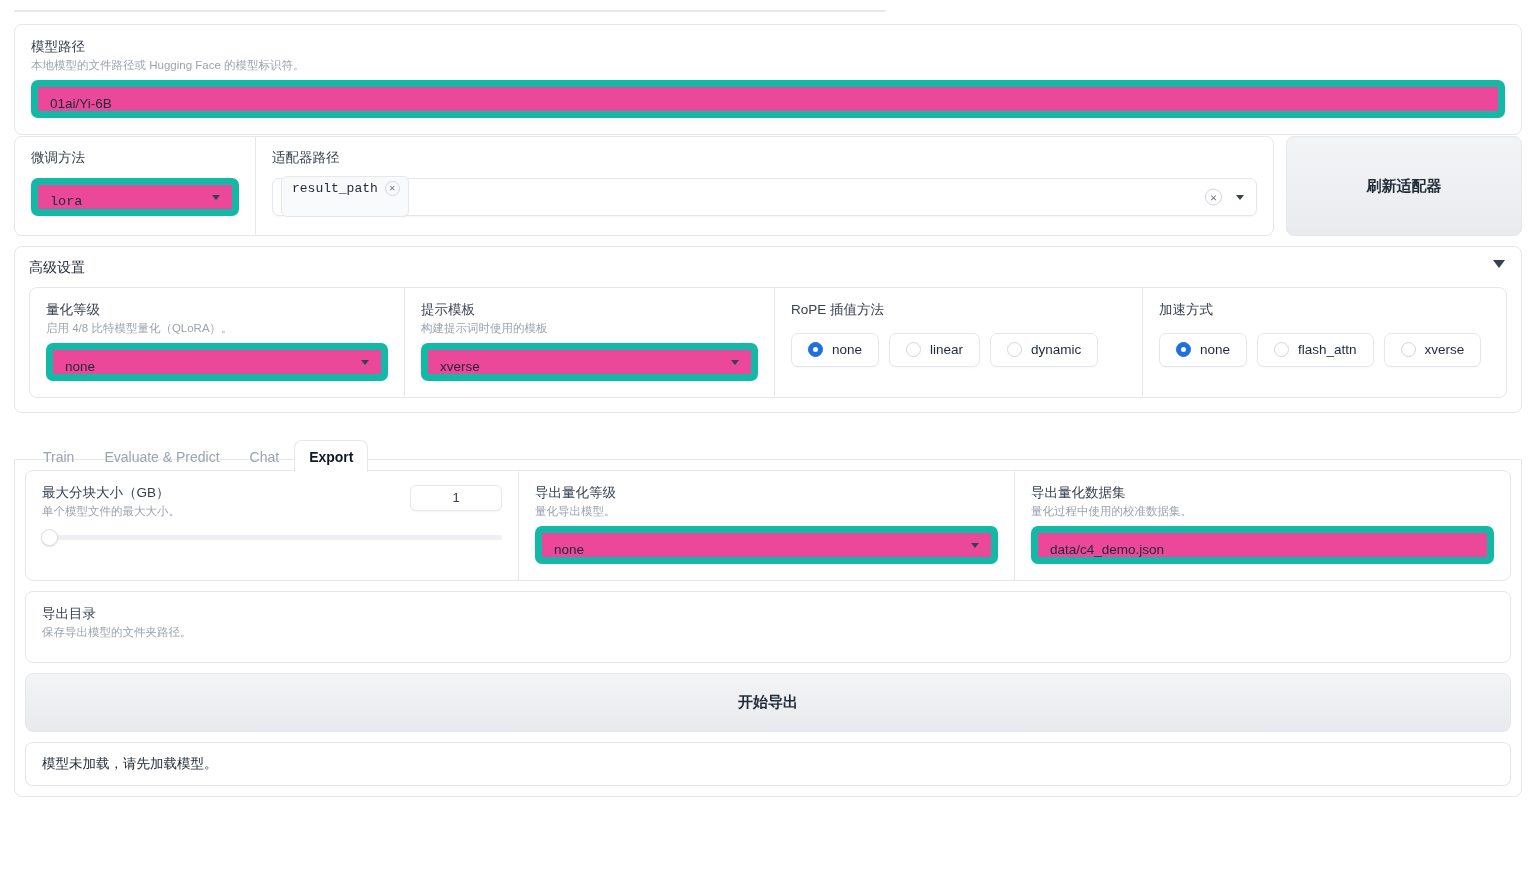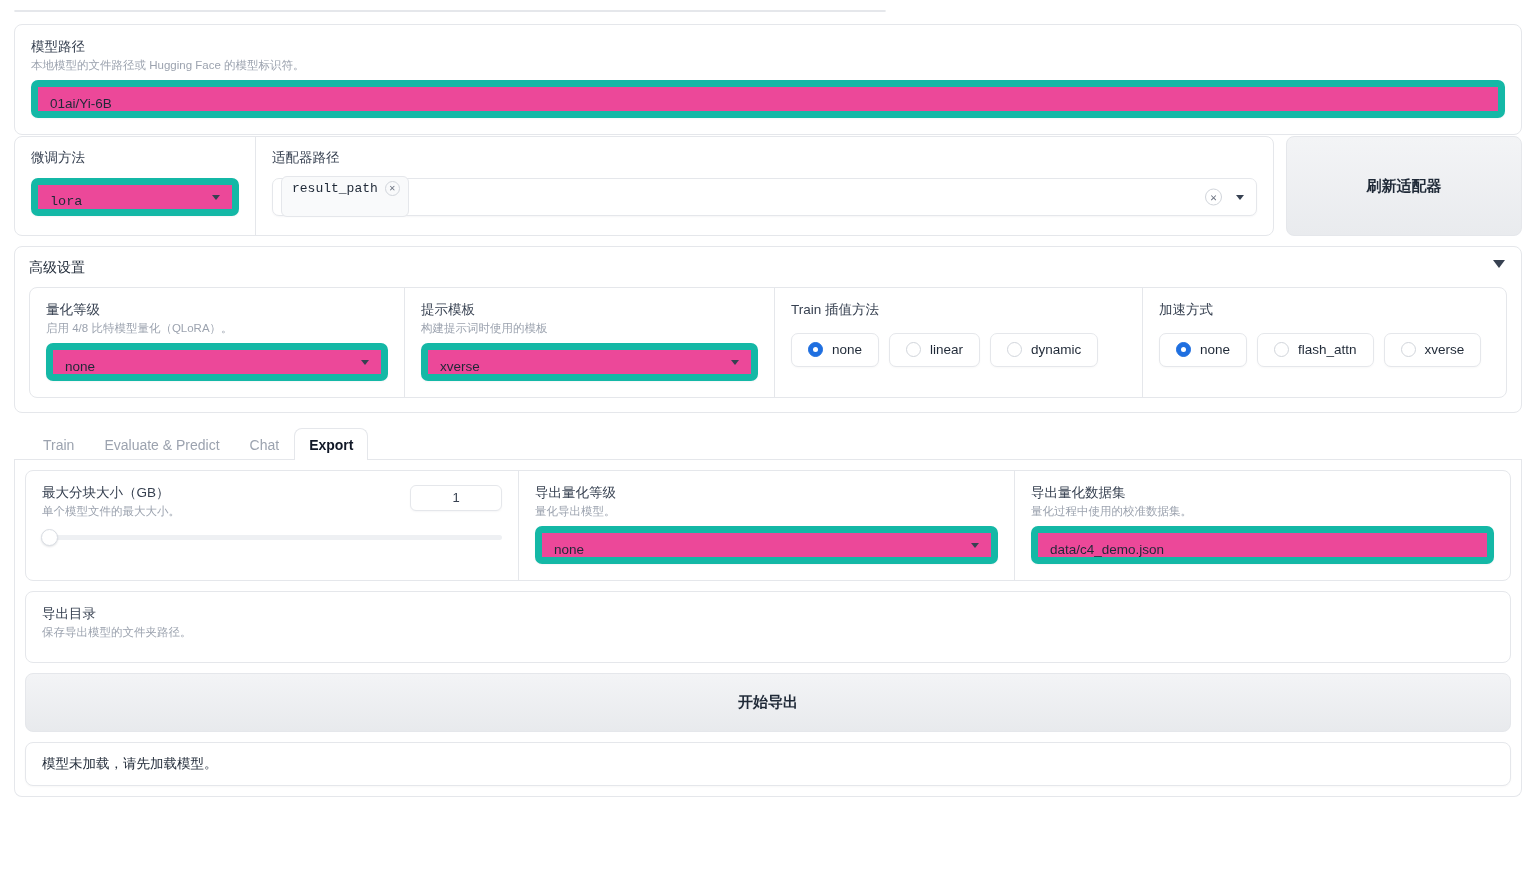--- a/index.html
+++ b/index.html
@@ -167,21 +167,21 @@
     margin-top: 14px;
   }
   .tab {
     padding: 8px 14px 7px 14px;
     font-size: 14px;
     color: #9ca3af;
     cursor: pointer;
     border: 1px solid transparent;
     border-bottom: none;
     position: relative;
-    top: 1px;
+    top: 13px;
   }
   .tab.active {
     color: #111827;
     font-weight: 700;
     background: #fff;
     border-color: #e5e7eb;
     border-radius: 8px 8px 0 0;
   }
 
   .tabbody {
@@ -326,21 +326,21 @@
         <div class="seg" style="width:370px;">
           <div class="label">提示模板</div>
           <div class="info">构建提示词时使用的模板</div>
           <div class="ctl select">
             <span>xverse</span>
             <span class="caret small"></span>
           </div>
         </div>
 
         <div class="seg" style="width:368px;">
-          <div class="label">Train 插值方法</div>
+          <div class="label">RoPE 插值方法</div>
           <div class="radio-wrap" style="margin-top:14px;">
             <span class="radio">
               <span class="dot on"></span>
               <span>none</span>
             </span>
             <span class="radio">
               <span class="dot"></span>
               <span>linear</span>
             </span>
             <span class="radio">

